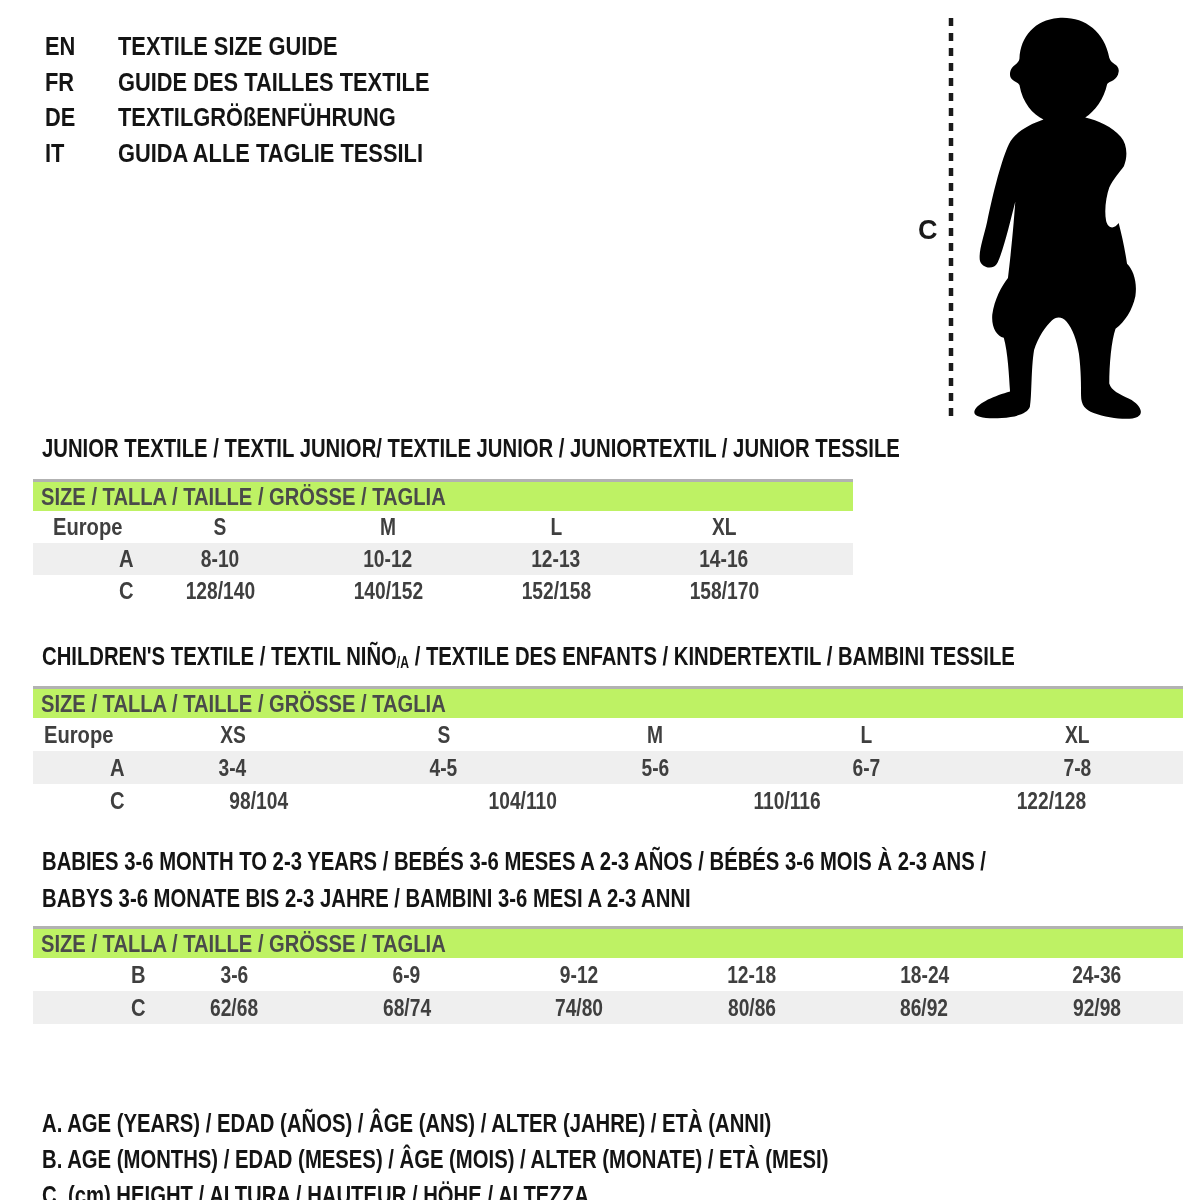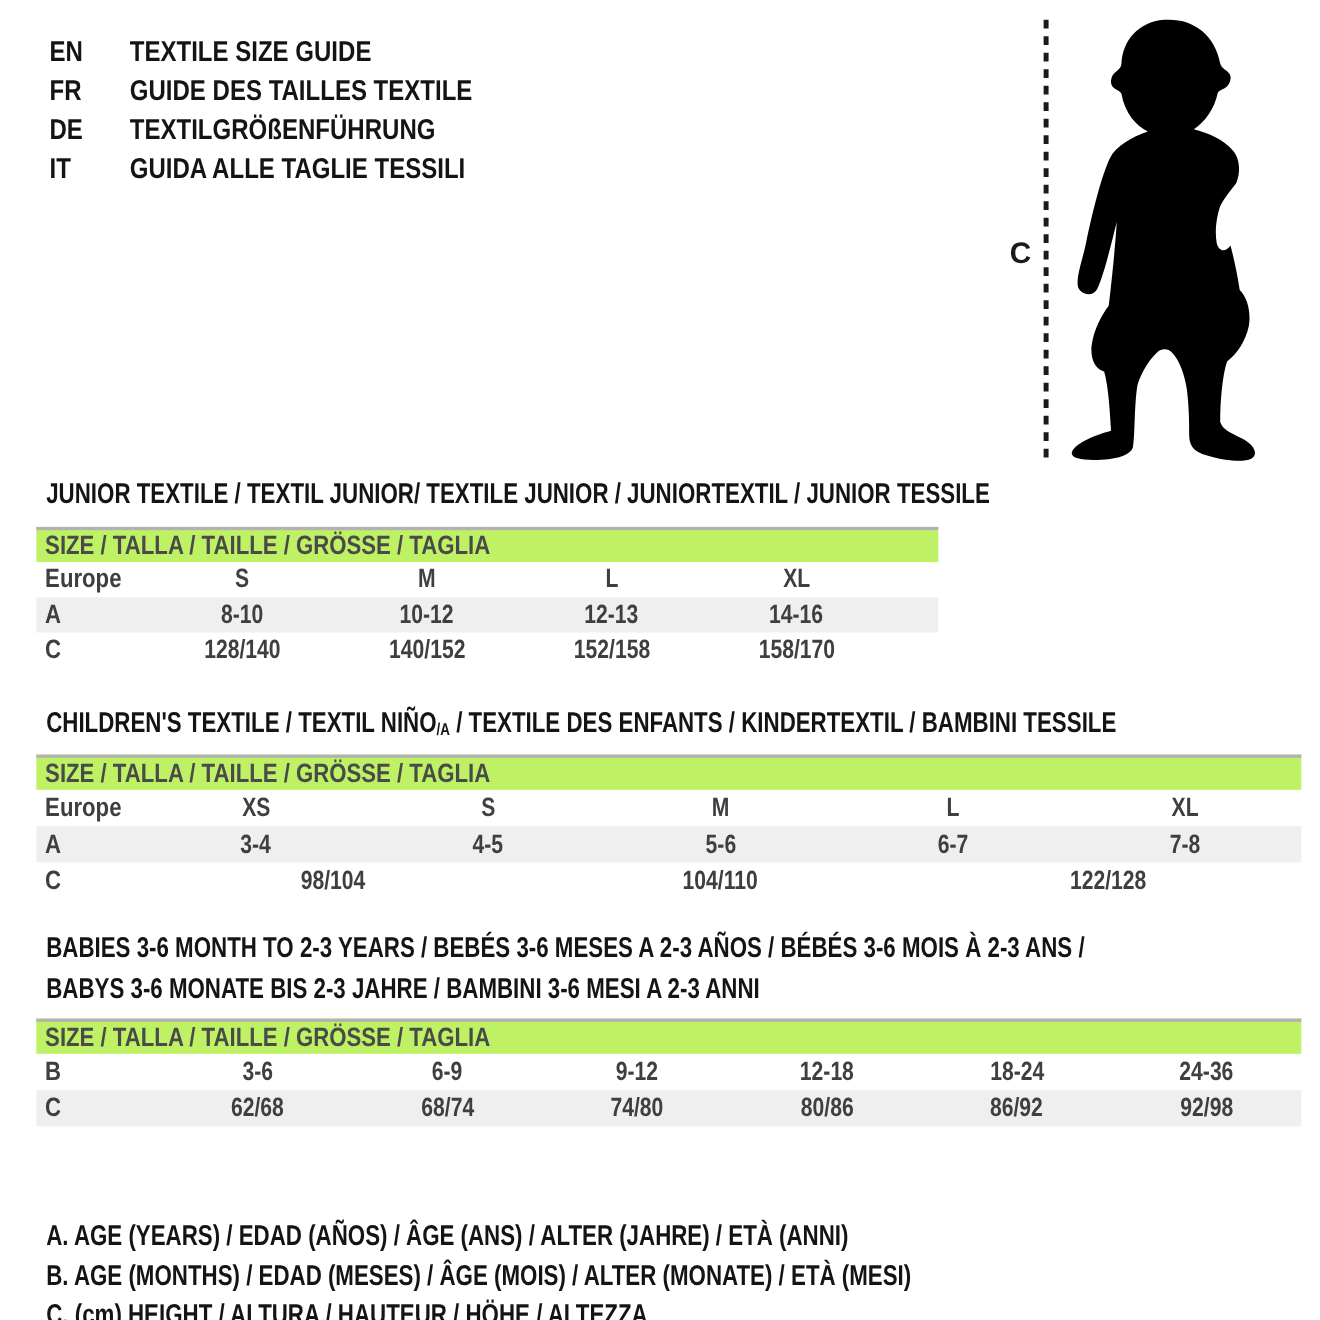--- a/index.html
+++ b/index.html
@@ -30,21 +30,21 @@
   .table { position:absolute; }
   .thead {
     height:29px; line-height:29px; background:#bef264; border-top:3px solid #b2b2b2;
     padding-left:8px; font-size:24px; font-weight:bold; color:#4a4a4a;
   }
   .trow { display:flex; font-size:24px; font-weight:bold; color:#3f3f3f; }
   .junior .trow   { height:32px; line-height:32px; }
   .children .trow { height:33px; line-height:33px; }
   .babies .trow   { height:33px; line-height:33px; }
   .trow.alt { background:#efefef; }
-  .tlabel { padding-left:8px; text-align:left; }
+  .tlabel { padding-left:8px; text-align:right; }
   .tcell  { text-align:center; }
   .junior   .tlabel { flex:0 0 95px; }
   .junior   .tcell  { flex:0 0 168px; }
   .junior   .tfill  { flex:1; }
   .children .tlabel { flex:0 0 86px; }
   .children .tcell  { flex:1; }
   .babies   .tlabel { flex:0 0 107px; }
   .babies   .tcell  { flex:1; }
 
   
@@ -156,20 +156,21 @@
       <div class="tcell"><span class="ctc">3-4</span></div>
       <div class="tcell"><span class="ctc">4-5</span></div>
       <div class="tcell"><span class="ctc">5-6</span></div>
       <div class="tcell"><span class="ctc">6-7</span></div>
       <div class="tcell"><span class="ctc">7-8</span></div>
     </div>
     <div class="trow">
       <div class="tlabel"><span class="ct">C</span></div>
       <div class="tcell"><span class="ctc">98/104</span></div>
       <div class="tcell"><span class="ctc">104/110</span></div>
+      <div class="tcell"><span class="ctc">110/116</span></div>
       <div class="tcell"><span class="ctc">122/128</span></div>
     </div>
   </div>
 
   <div class="section-title" style="left:42px; top:843px; line-height:37px;">
     <div><span class="ct ct-tight">BABIES 3-6 MONTH TO 2-3 YEARS / BEBÉS 3-6 MESES A 2-3 AÑOS / BÉBÉS 3-6 MOIS À 2-3 ANS /</span></div>
     <div><span class="ct ct-tight">BABYS 3-6 MONATE BIS 2-3 JAHRE / BAMBINI 3-6 MESI A 2-3 ANNI</span></div>
   </div>
   <div class="table babies" style="left:33px; top:926px; width:1150px;">
     <div class="thead">

